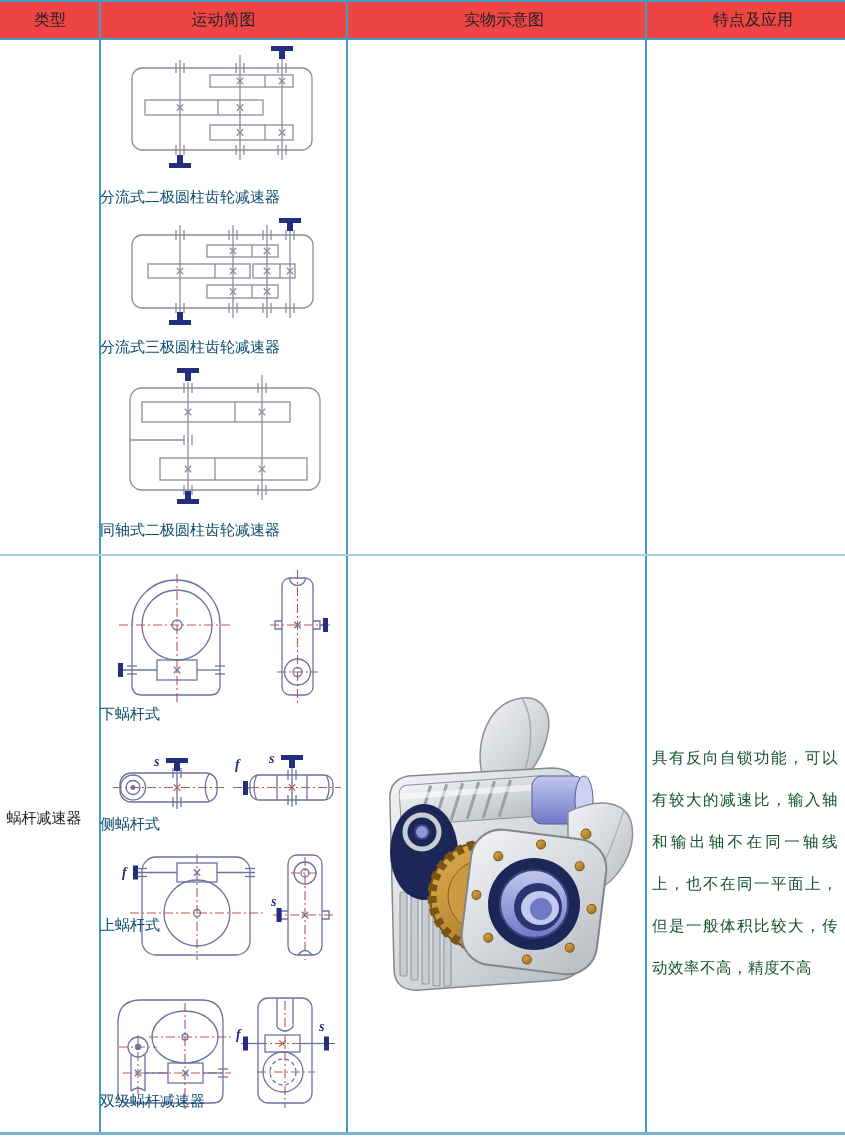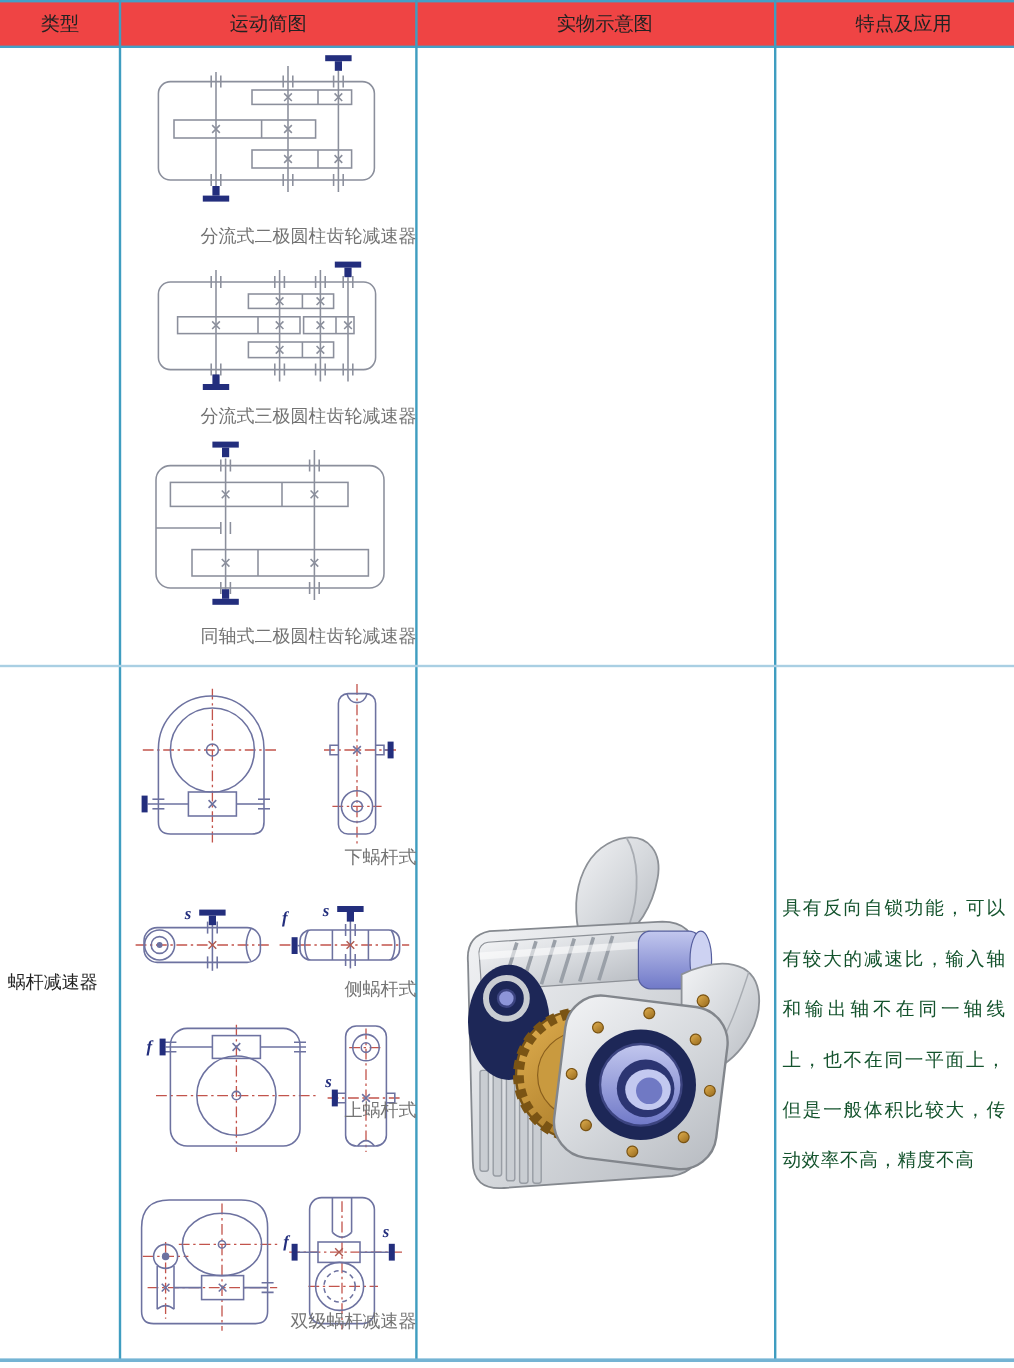--- a/index.html
+++ b/index.html
@@ -6,21 +6,21 @@
   .screen{position:relative;width:845px;height:1140px;background:#fff;overflow:hidden;
           font-family:"Liberation Serif","DejaVu Serif",serif;color:#222;}
   .header-row{position:absolute;left:0;top:0;width:845px;height:40px;background:#ef4444;
               border-top:2px solid #44a0c6;border-bottom:2px solid #44a0c6;box-sizing:border-box;
               display:flex;align-items:stretch;}
   .hcell{display:flex;align-items:center;justify-content:center;font-size:16px;color:#222;}
   .hc1{width:100px;} .hc2{width:247px;} .hc3{width:314px;} .hc4{flex:1;border-radius:17px;}
   .vline{position:absolute;top:0;width:2px;height:1135px;background:#3f9dc0;}
   .hline-mid{position:absolute;left:0;top:554px;width:845px;height:2px;background:#a9cfe3;}
   .hline-bot{position:absolute;left:0;top:1132px;width:845px;height:3px;background:#74b4d4;}
-  .caption{position:absolute;left:100px;width:247px;text-align:right;font-size:15px;color:#737373;}
+  .caption{position:absolute;left:100px;width:247px;text-align:left;font-size:15px;color:#0c4a6e;}
   .type-label{position:absolute;left:0;top:809px;width:88px;text-align:center;font-size:15px;color:#222;}
   .features{position:absolute;left:652px;top:737px;width:186px;font-size:15.5px;line-height:42px;
             text-align:justify;letter-spacing:0.5px;color:#14532d;}
   .diag{position:absolute;}
   svg text.sf{font-family:"Liberation Serif",serif;font-style:italic;font-weight:bold;
               font-size:14px;fill:#232e7d;}
 </style>
 </head>
 <body>
 

